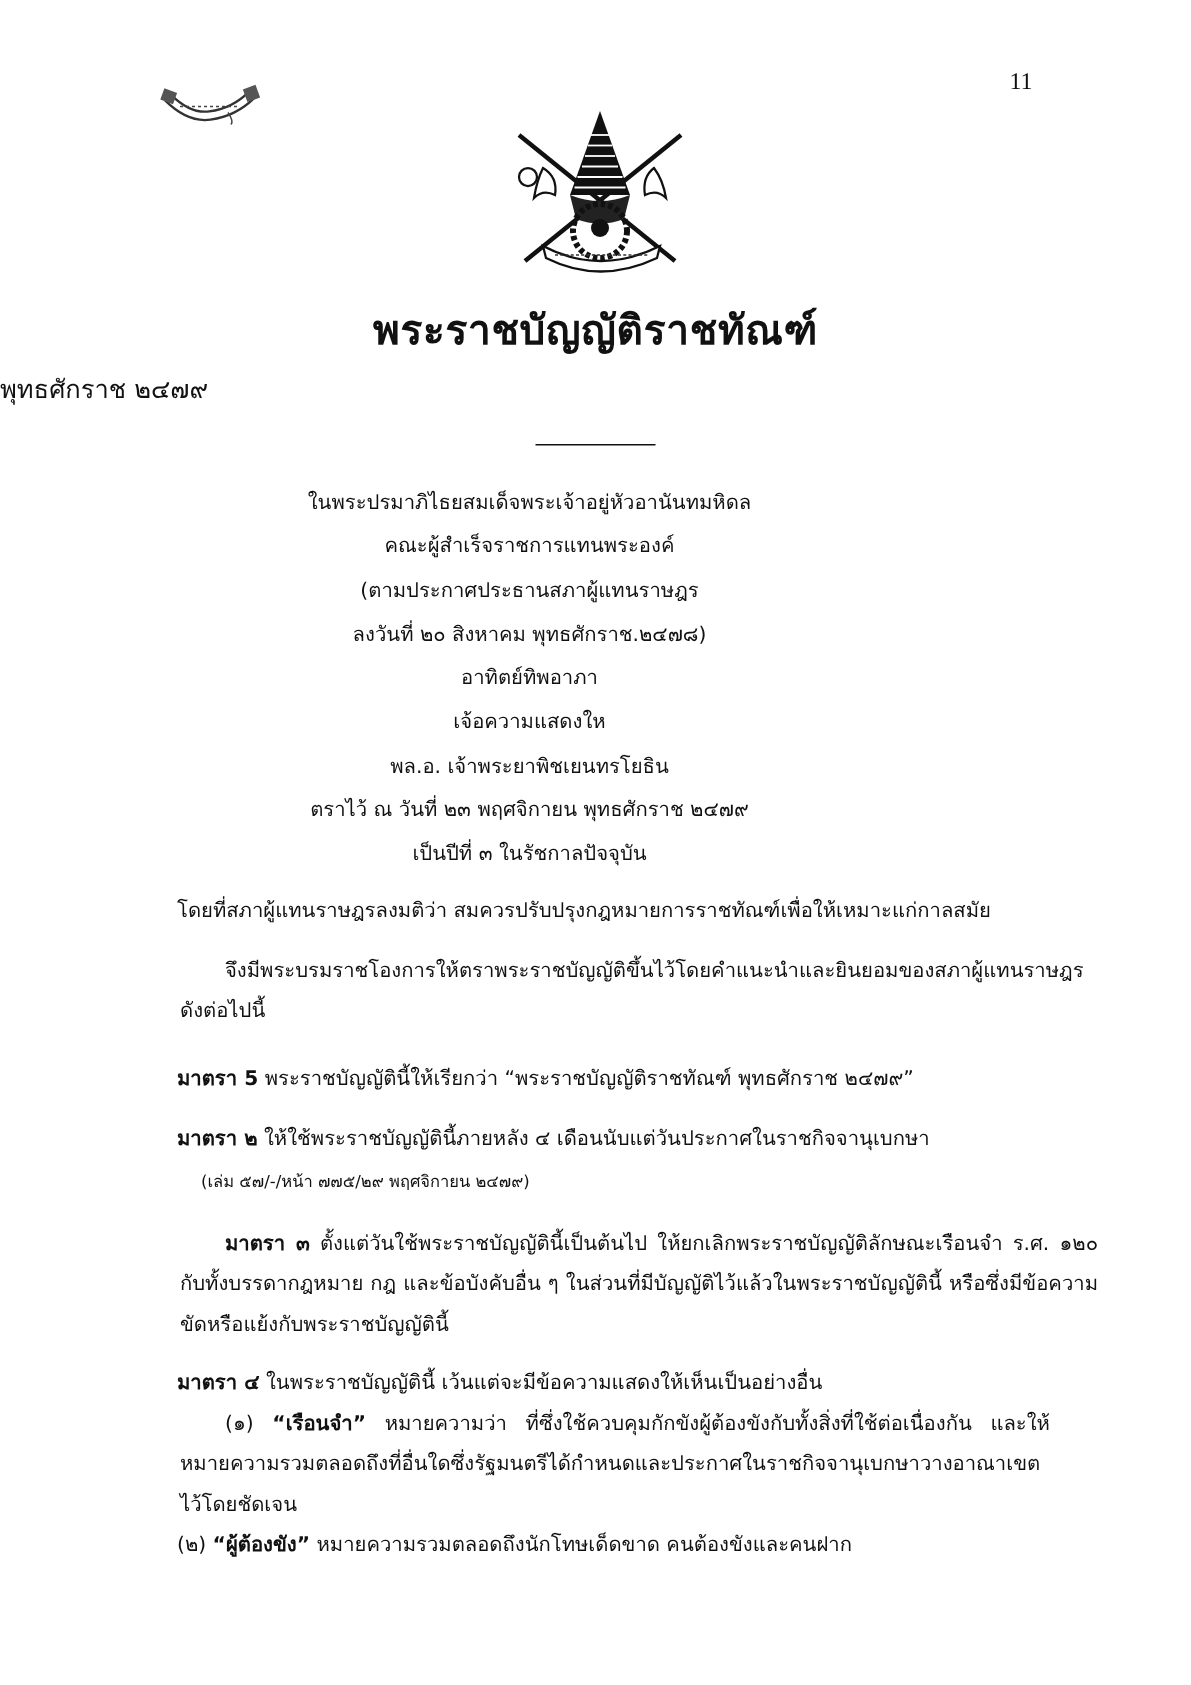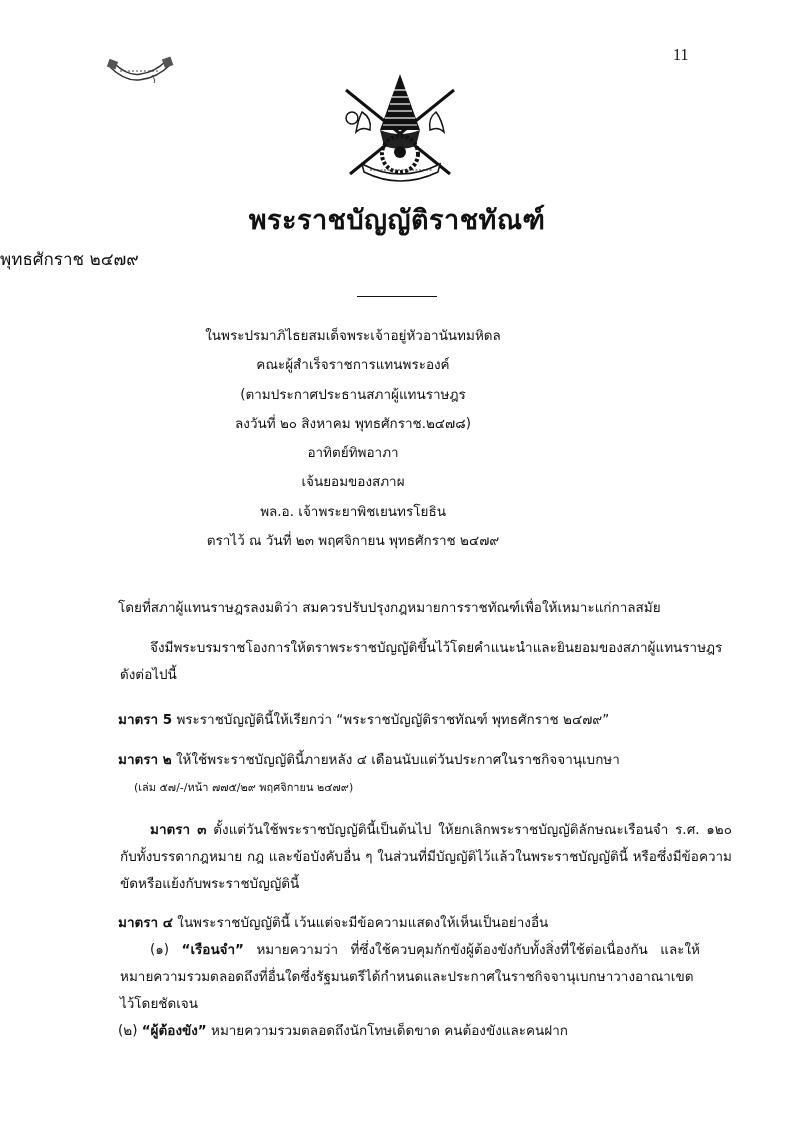--- a/index.html
+++ b/index.html
@@ -90,23 +90,24 @@
 <div class="title">พระราชบัญญัติราชทัณฑ์</div>
 <div class="year-line">พุทธศักราช  ๒๔๗๙</div>
 <div class="rule"></div>
 
 <div class="preamble">
   <div>ในพระปรมาภิไธยสมเด็จพระเจ้าอยู่หัวอานันทมหิดล</div>
   <div>คณะผู้สำเร็จราชการแทนพระองค์</div>
   <div>(ตามประกาศประธานสภาผู้แทนราษฎร</div>
   <div>ลงวันที่ ๒๐ สิงหาคม พุทธศักราช.๒๔๗๘)</div>
   <div>อาทิตย์ทิพอาภา</div>
-  <div>เจ้นยอมของสภาผ</div>
+  <div>เจ้อความแสดงให</div>
   <div>พล.อ. เจ้าพระยาพิชเยนทรโยธิน</div>
   <div>ตราไว้  ณ  วันที่ ๒๓ พฤศจิกายน พุทธศักราช ๒๔๗๙</div>
+  <div>เป็นปีที่ ๓  ในรัชกาลปัจจุบัน</div>
 </div>
 
 <div class="body-text p1 indent">โดยที่สภาผู้แทนราษฎรลงมติว่า สมควรปรับปรุงกฎหมายการราชทัณฑ์เพื่อให้เหมาะแก่กาลสมัย</div>
 <div class="body-text p2 indent justify">จึงมีพระบรมราชโองการให้ตราพระราชบัญญัติขึ้นไว้โดยคำแนะนำและยินยอมของสภาผู้แทนราษฎร ดังต่อไปนี้</div>
 
 <div class="body-text m1 indent"><span class="b">มาตรา 5</span><span> พระราชบัญญัตินี้ให้เรียกว่า “พระราชบัญญัติราชทัณฑ์ พุทธศักราช ๒๔๗๙”</span></div>
 
 <div class="body-text m2 indent"><span class="b">มาตรา ๒</span><span>  ให้ใช้พระราชบัญญัตินี้ภายหลัง ๔ เดือนนับแต่วันประกาศในราชกิจจานุเบกษา</span></div>
 <div class="gazette">(เล่ม ๕๗/-/หน้า ๗๗๕/๒๙ พฤศจิกายน ๒๔๗๙)</div>
 

